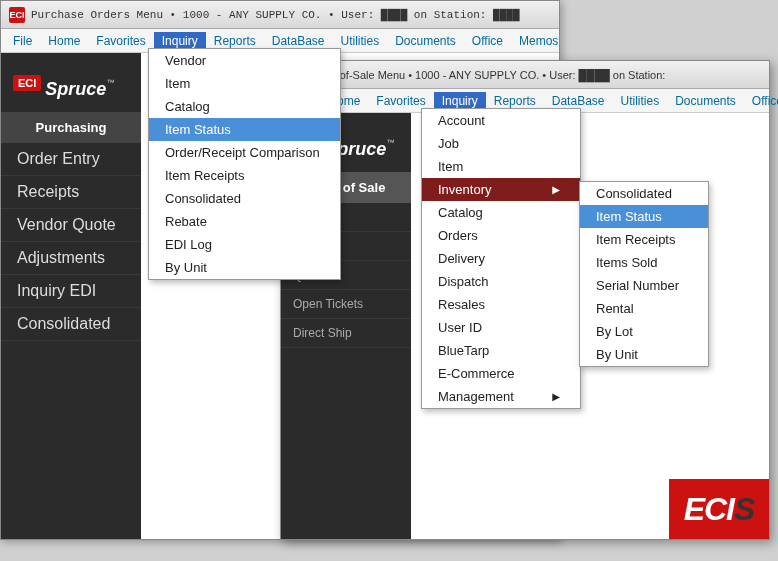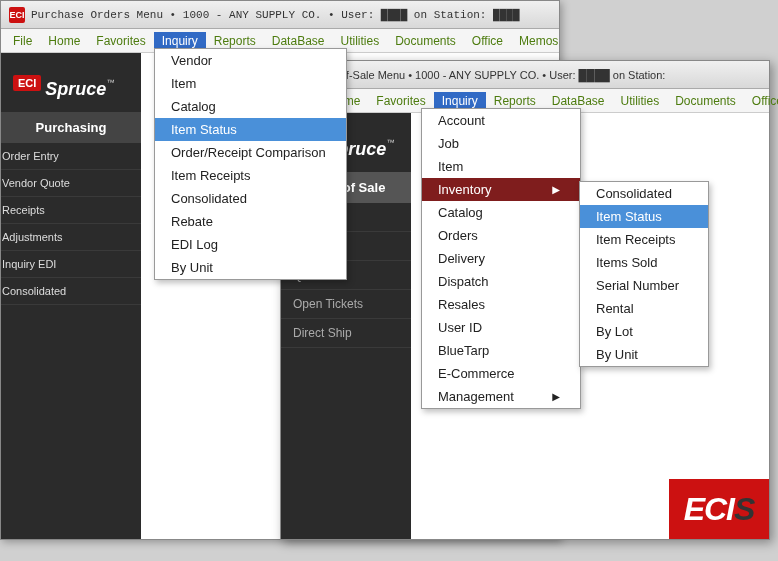--- a/index.html
+++ b/index.html
@@ -50,21 +50,21 @@
       height: 24px;
       display: flex;
       align-items: center;
       padding: 0 4px;
       border-bottom: 1px solid #ccc;
       font-size: 12px;
     }
     .menubar-item {
       padding: 2px 8px;
       cursor: pointer;
-      color: #4d7c0f;
+      color: #0369a1;
       white-space: nowrap;
     }
     .menubar-item:hover, .menubar-item.active {
       background: #316ac5;
       color: white;
     }
 
     
     .dropdown {
       position: absolute;
@@ -126,24 +126,24 @@
     }
     .sidebar-section {
       background: #444;
       padding: 8px 12px;
       font-size: 13px;
       font-weight: bold;
       color: #fff;
       text-align: center;
     }
     .sidebar-nav-item {
-      padding: 7px 1px;
+      padding: 7px 16px;
       color: #ddd;
       cursor: pointer;
-      font-size: 11px;
+      font-size: 16px;
       border-bottom: 1px solid #3a3a3a;
     }
 
     
     .window2 {
       position: absolute;
       top: 60px; left: 280px;
       width: 490px;
       height: 480px;
       background: #fff;
@@ -263,28 +263,28 @@
   </div>
 
   <div class="sidebar1">
     <div class="sidebar-logo">
       <span class="eci-badge">ECI</span>
       <span class="logo-text">Spruce</span>
         <span class="logo-tm">™</span>
     </div>
     <div class="sidebar-section">Purchasing</div>
     <div class="sidebar-nav-item">Order Entry</div>
+    <div class="sidebar-nav-item">Receipts</div>
     <div class="sidebar-nav-item">Vendor Quote</div>
-    <div class="sidebar-nav-item">Receipts</div>
     <div class="sidebar-nav-item">Adjustments</div>
     <div class="sidebar-nav-item">Inquiry EDI</div>
     <div class="sidebar-nav-item">Consolidated</div>
   </div>
 
-  <div class="dropdown" style="left:153px; top:47px;">
+  <div class="dropdown" style="left:147px; top:47px;">
     <div class="dropdown-item">
         <span>Vendor</span>
       </div>
     <div class="dropdown-item">
         <span>Item</span>
       </div>
     <div class="dropdown-item">
         <span>Catalog</span>
       </div>
     <div class="dropdown-item selected">

